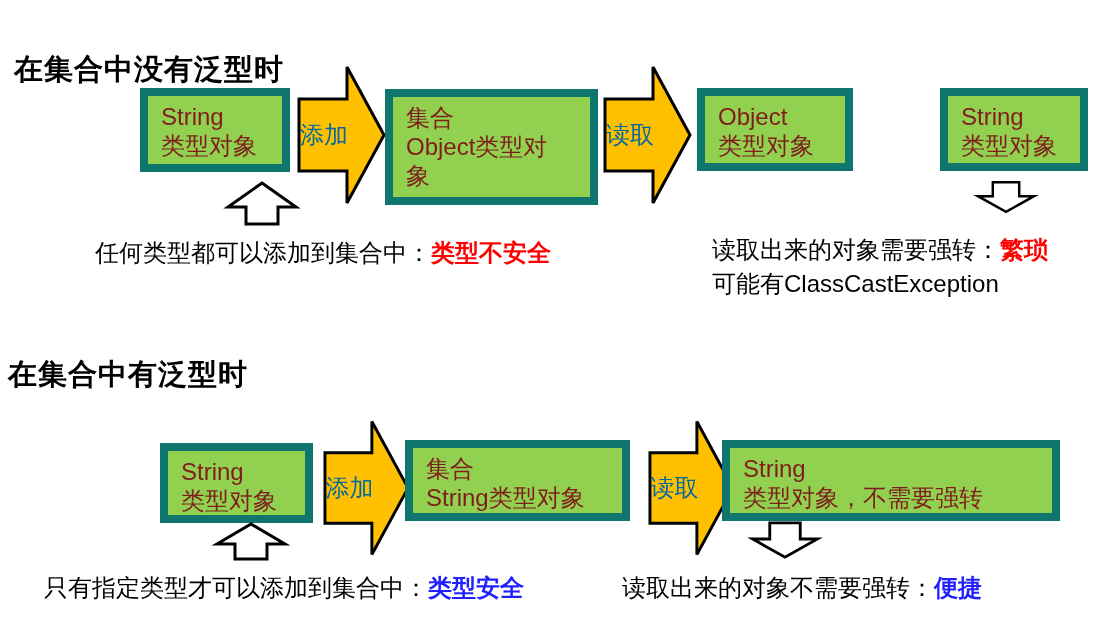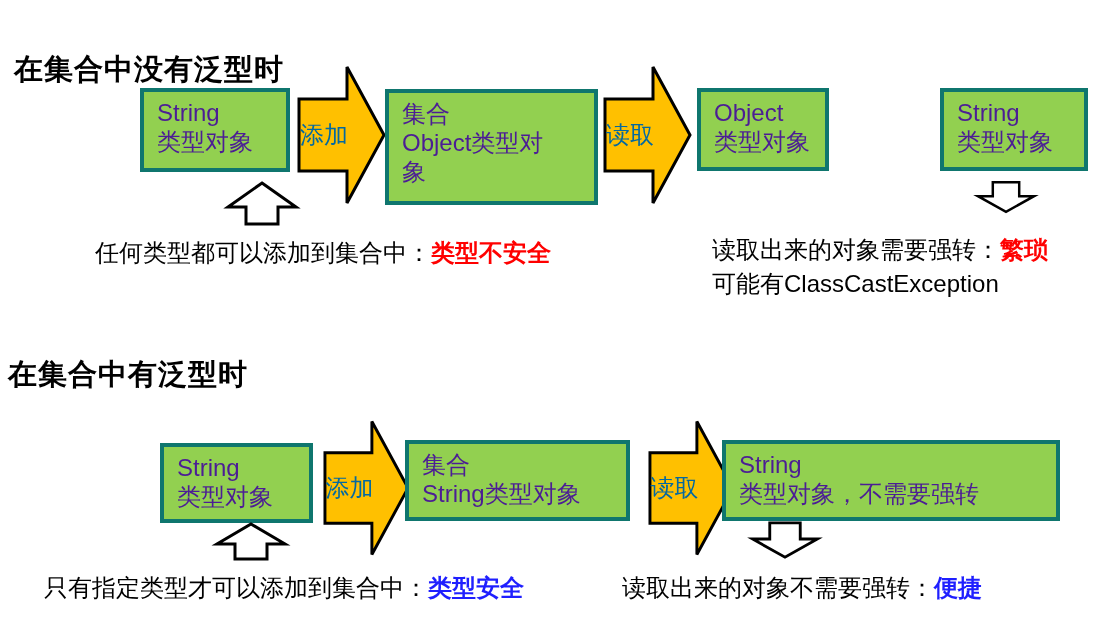--- a/index.html
+++ b/index.html
@@ -6,24 +6,24 @@
   .stage{
     position:relative;width:1113px;height:619px;background:#ffffff;overflow:hidden;
     font-family:"Liberation Serif","DejaVu Serif",serif;color:#000;
   }
   .abs{position:absolute;}
   .section-title{
     font-size:29px;font-weight:bold;color:#000;letter-spacing:1px;
     font-family:"Liberation Serif","DejaVu Serif",serif;
   }
   .gbox{
-    position:absolute;background:#92D050;border:4px solid #0f766e;
+    position:absolute;background:#92D050;border:8px solid #0f766e;
     box-sizing:border-box;padding:6px 8px 0 13px;
     font-family:"Liberation Sans","DejaVu Sans",sans-serif;
-    font-size:24px;line-height:29px;color:#4c1d95;white-space:pre-line;
+    font-size:24px;line-height:29px;color:#7f1d1d;white-space:pre-line;
   }
   .blockarrow{position:absolute;}
   .blockarrow svg{display:block;width:100%;height:100%;}
   .arrow-label{
     position:absolute;left:0;top:50%;transform:translateY(-50%);
     width:60%;text-align:center;font-size:24px;color:#0369a1;
     font-family:"Liberation Serif","DejaVu Serif",serif;
   }
   .vertarrow{position:absolute;}
   .vertarrow svg{display:block;width:100%;height:100%;}
@@ -55,21 +55,21 @@
 Object类型对
 象</div>
 
   <div class="blockarrow" style="left:603px;top:62px;width:90px;height:146px;">
     <svg viewBox="0 0 90 146">
       <polygon points="2,37 50,37 50,5 87,73 50,141 50,109 2,109" fill="#FFC000" stroke="#000000" stroke-width="3"></polygon>
     </svg>
     <span class="arrow-label">读取</span>
   </div>
 
-  <div class="gbox" style="left:697px;top:88px;width:132px;height:83px;">Object
+  <div class="gbox" style="left:697px;top:88px;width:156px;height:83px;">Object
 类型对象</div>
 
 
   <div class="gbox" style="left:940px;top:88px;width:148px;height:83px;">String
 类型对象</div>
 
   <div class="vertarrow" style="left:222px;top:180px;width:80px;height:47px;">
     <svg viewBox="0 0 80 47">
       <polygon points="40,3 74,27 56,27 56,44 24,44 24,27 6,27" fill="#ffffff" stroke="#000000" stroke-width="3"></polygon>
     </svg>

